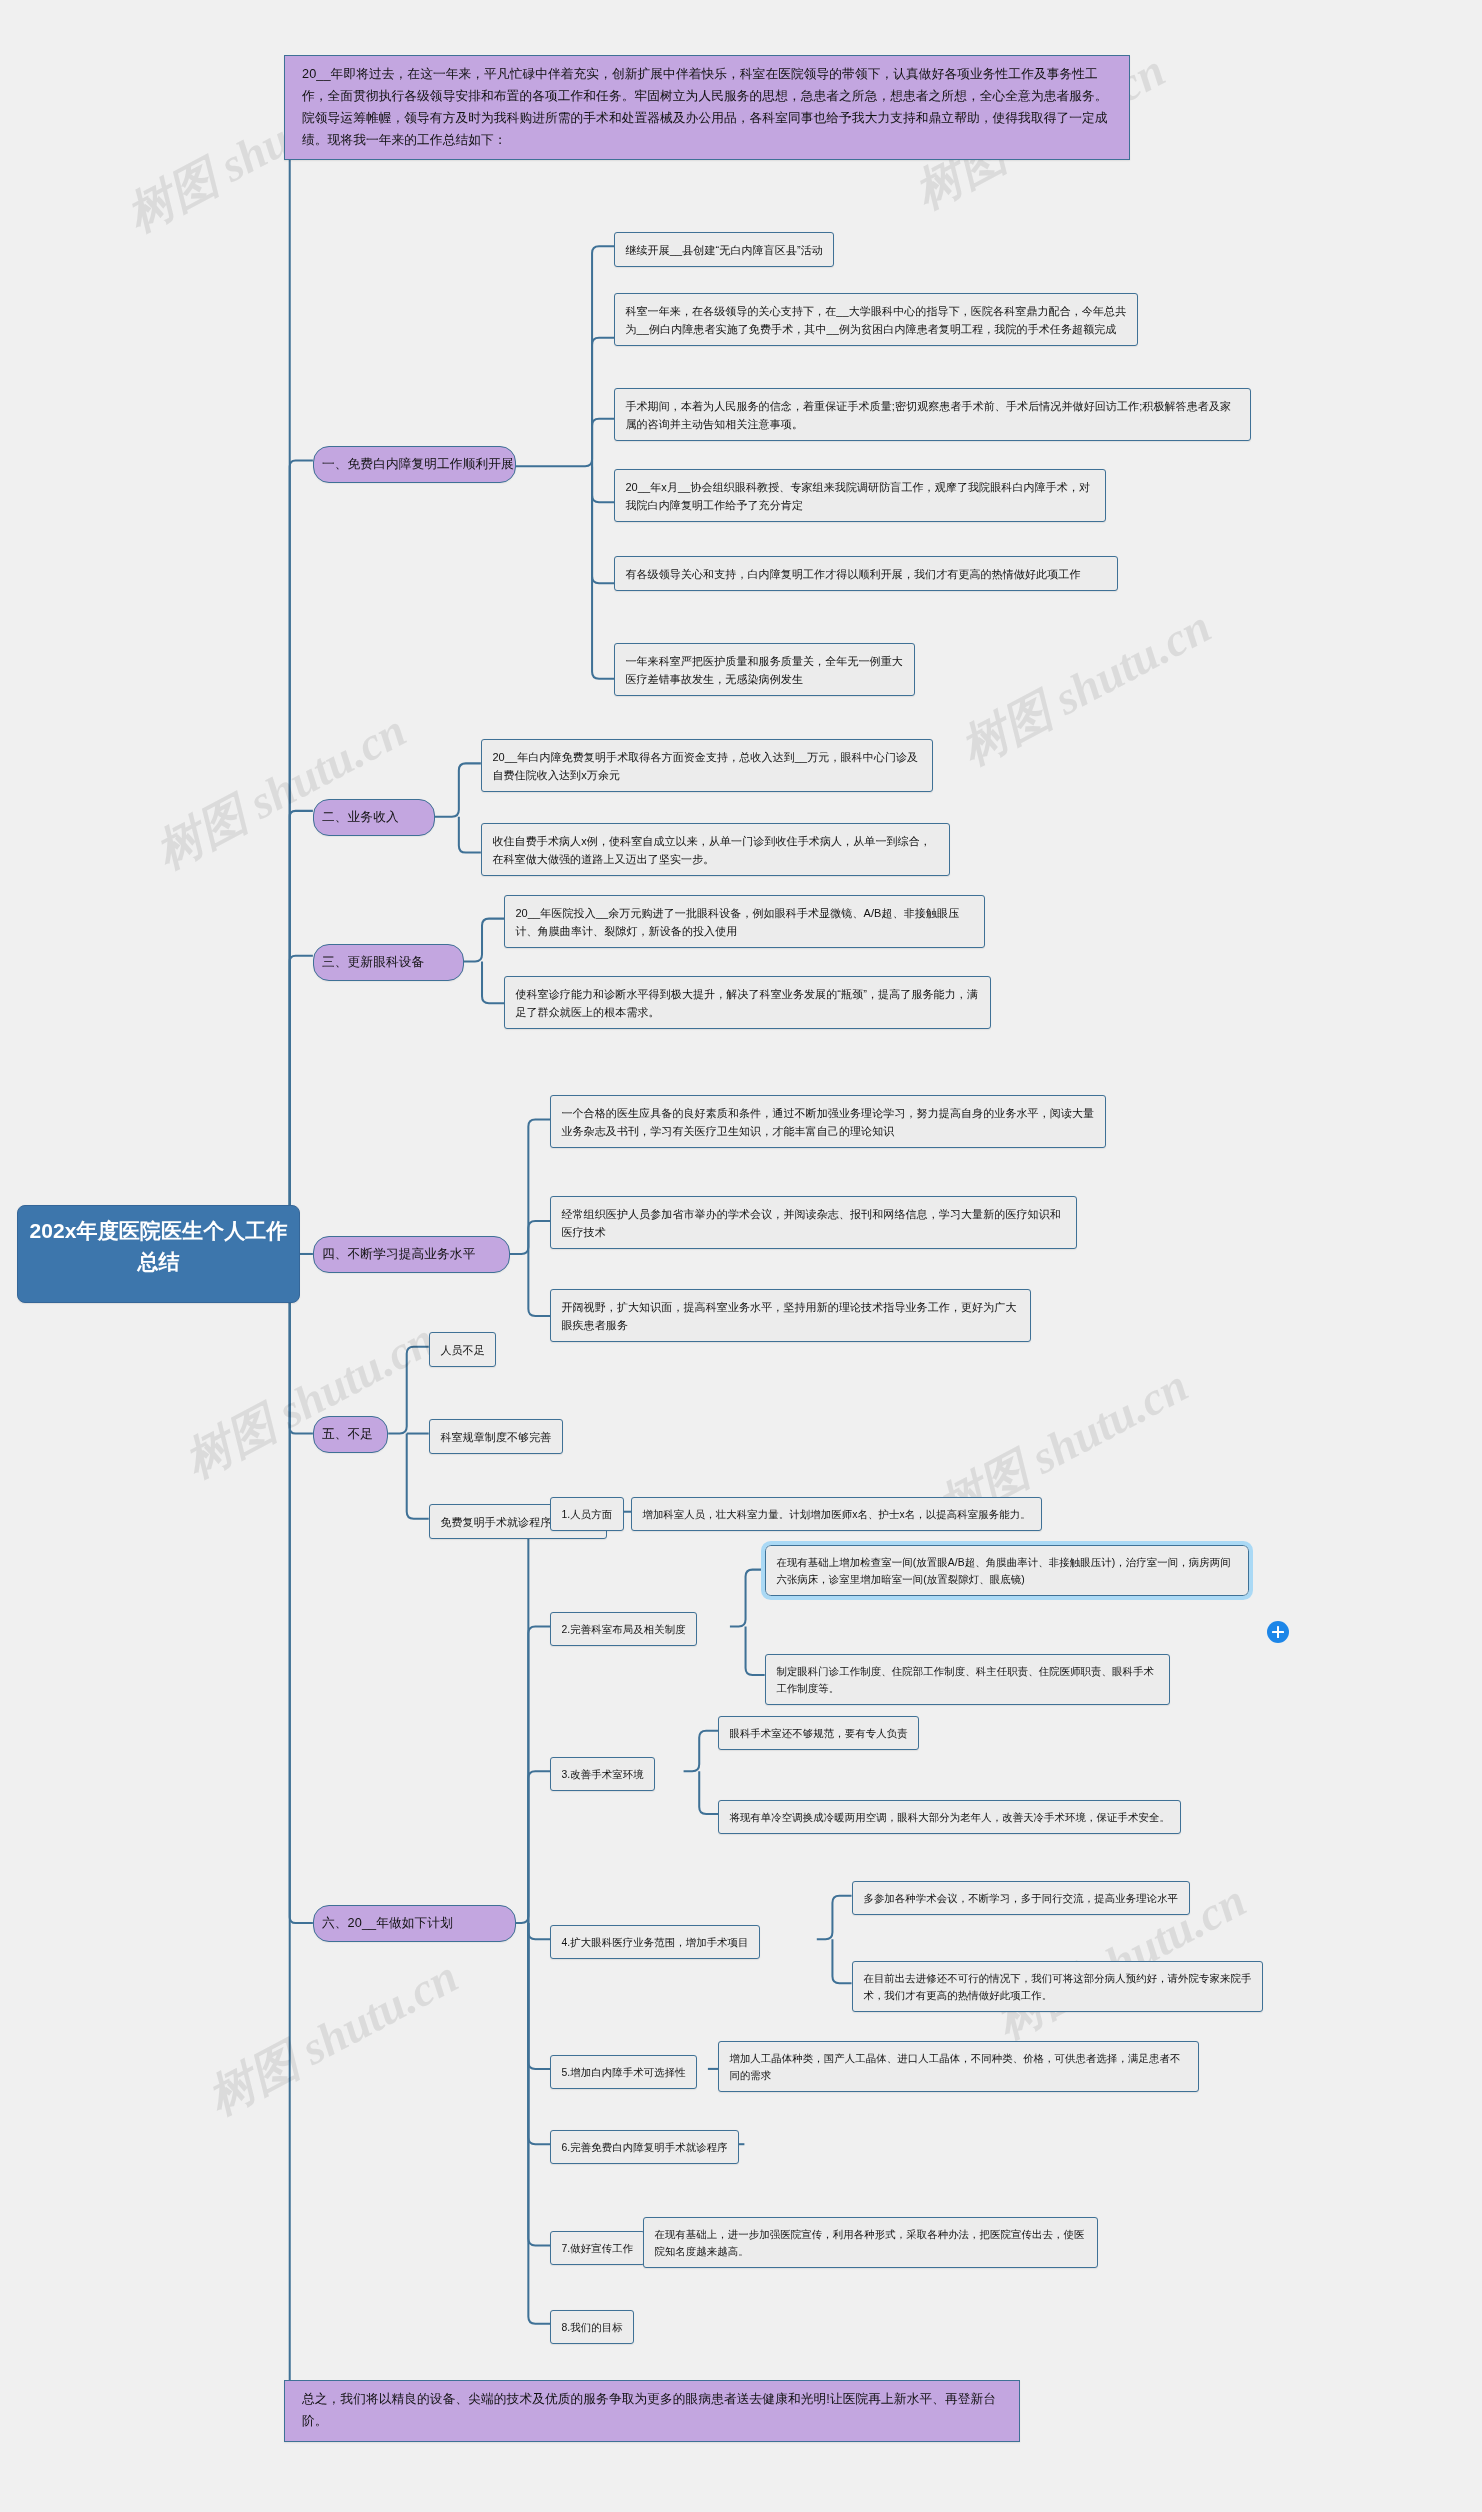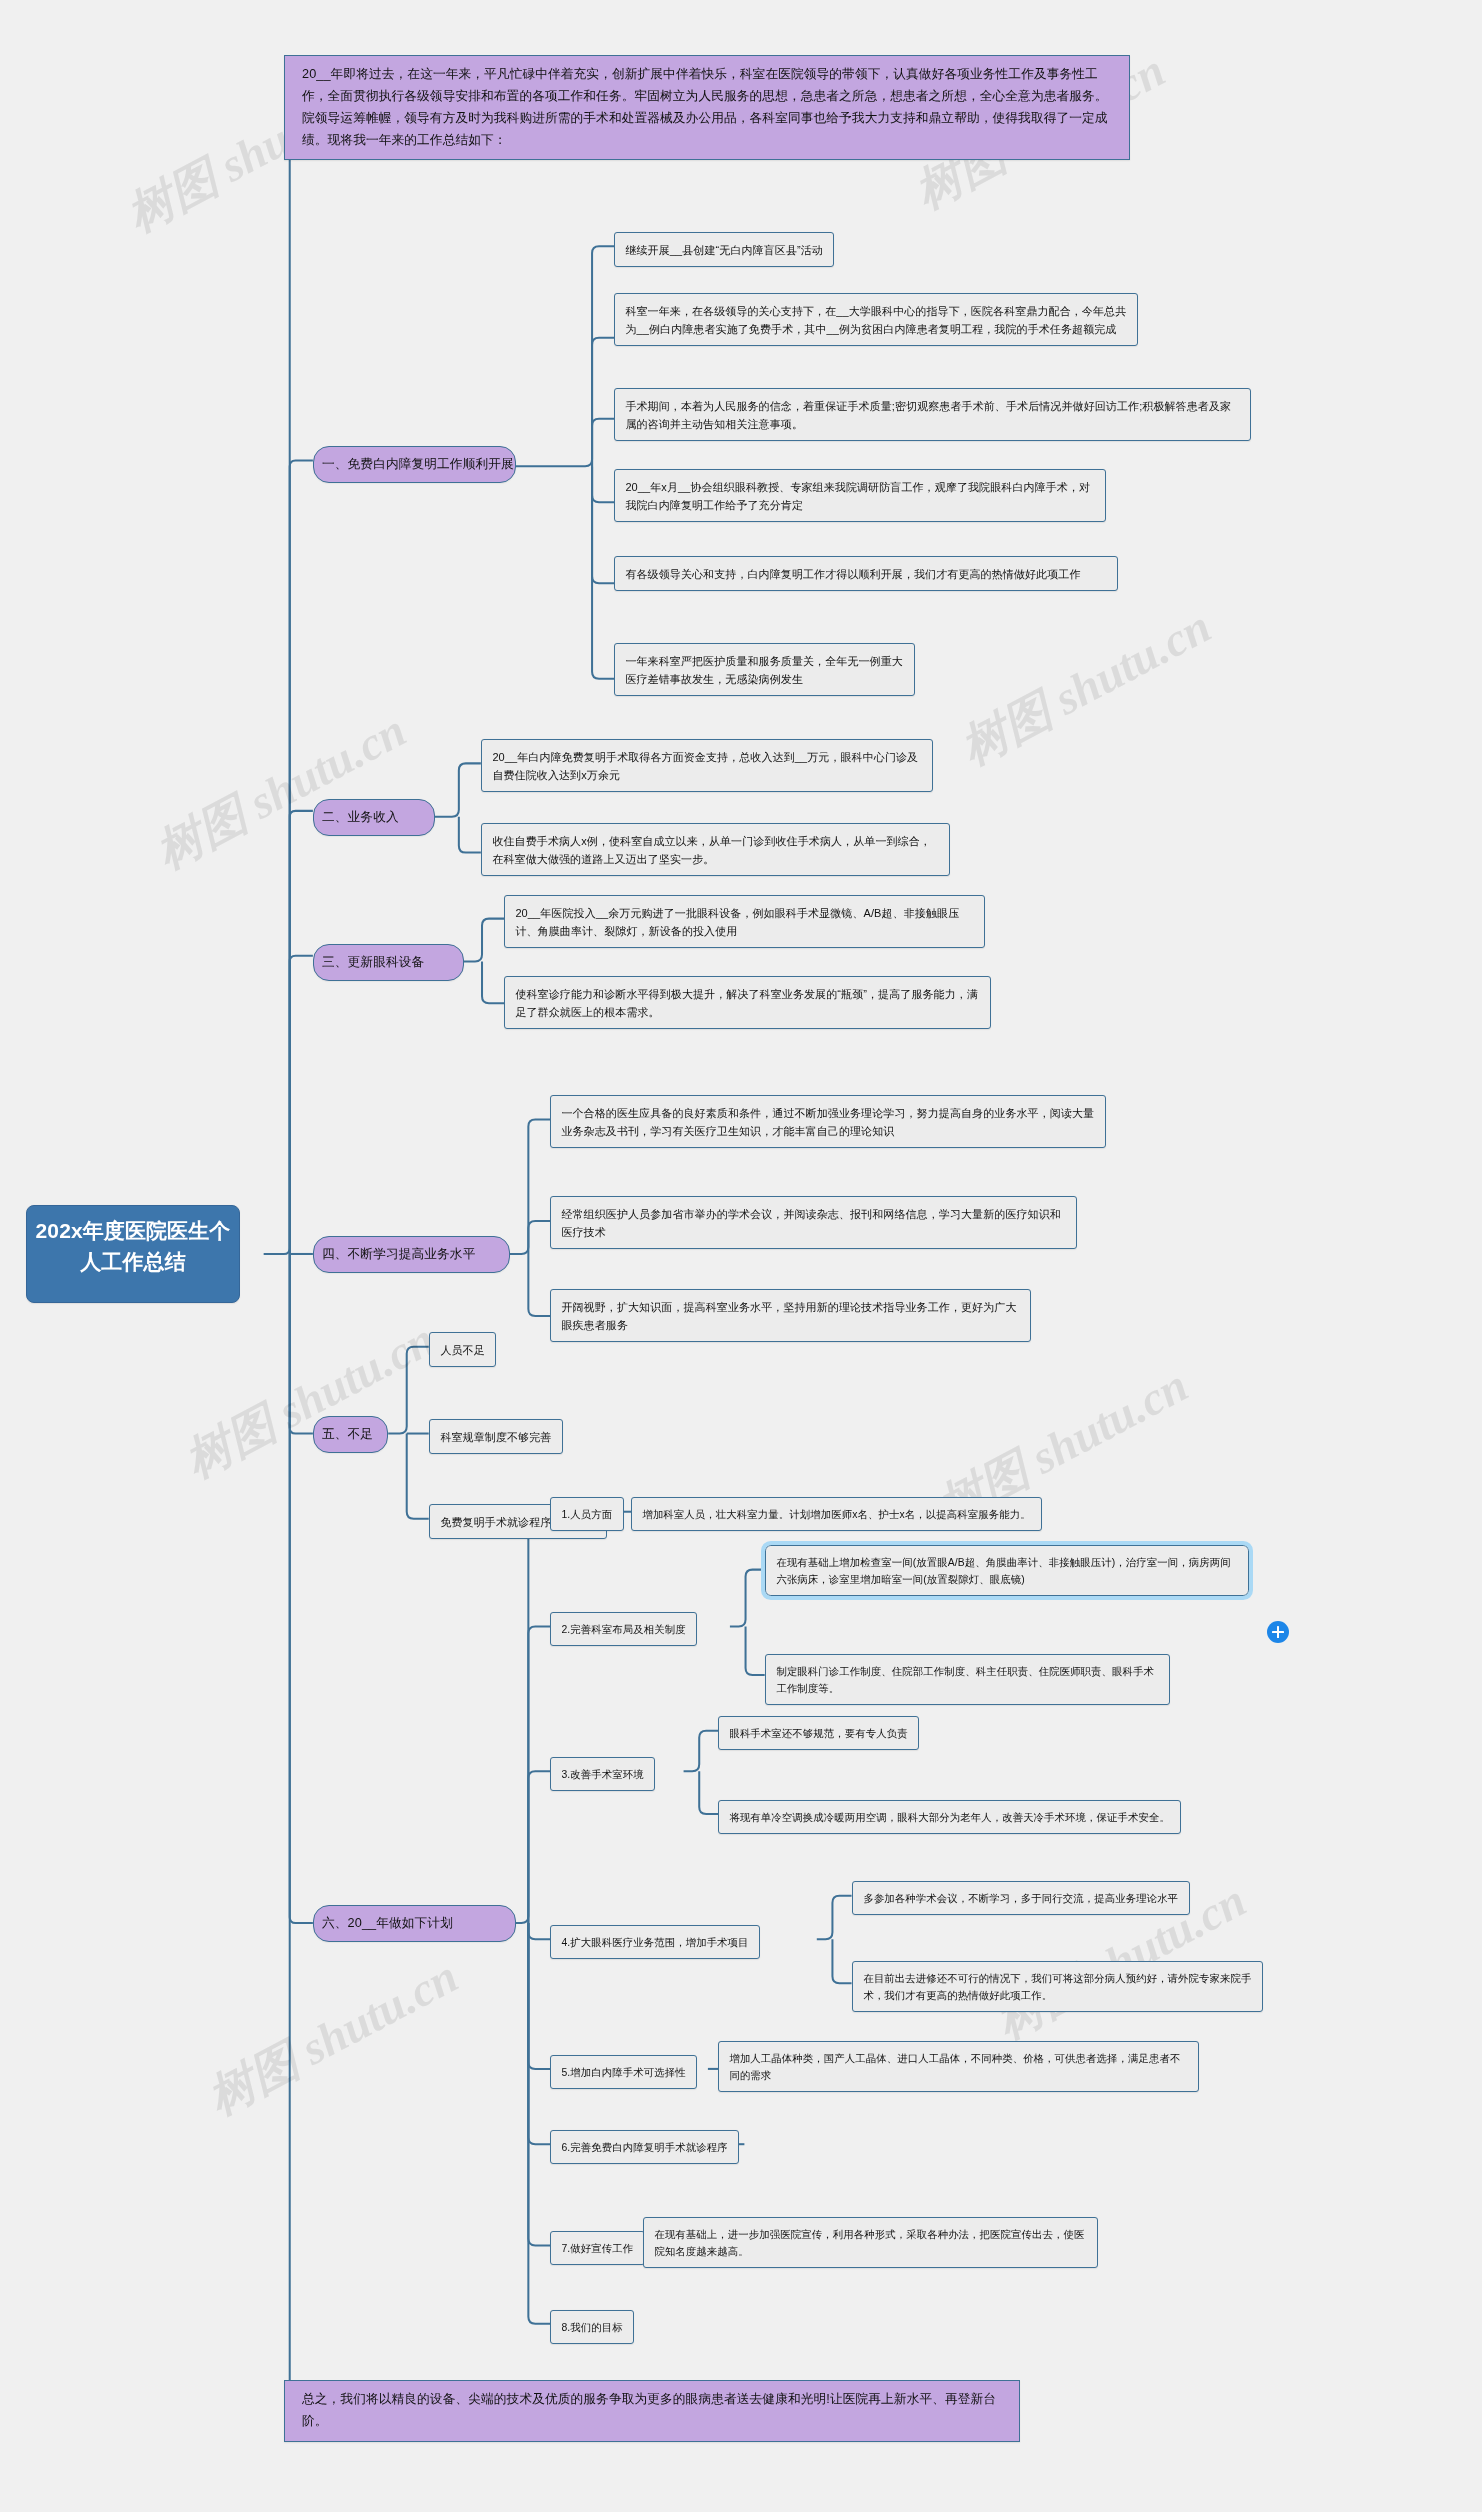--- a/index.html
+++ b/index.html
@@ -150,21 +150,21 @@
 
   <div class="watermark" style="left:116px; top:191px;  font-size:47px;">树图 shutu.cn</div>
   <div class="watermark" style="left:904px; top:168px; font-size:47px;">树图 shutu.cn</div>
   <div class="watermark" style="left:145px; top:828px; font-size:47px;">树图 shutu.cn</div>
   <div class="watermark" style="left:950px; top:724px;font-size:47px;">树图 shutu.cn</div>
   <div class="watermark" style="left:174px; top:1437px; font-size:47px;">树图 shutu.cn</div>
   <div class="watermark" style="left:927px; top:1483px;font-size:47px;">树图 shutu.cn</div>
   <div class="watermark" style="left:197px; top:2074px; font-size:47px;">树图 shutu.cn</div>
   <div class="watermark" style="left:985px; top:1998px;font-size:47px;">树图 shutu.cn</div>
 
-  <div class="node lvl1" style="left:26px; top:1205px; width:214px; height:98px;">
+  <div class="node lvl1" style="left:17px; top:1205px; width:283px; height:98px;">
     <span>202x年度医院医生个人工作总结</span>
   </div>
 
   <div class="node intro" style="left:284px; top:55px; width:846px;">
     <span> 20__年即将过去，在这一年来，平凡忙碌中伴着充实，创新扩展中伴着快乐，科室在医院领导的带领下，认真做好各项业务性工作及事务性工作，全面贯彻执行各级领导安排和布置的各项工作和任务。牢固树立为人民服务的思想，急患者之所急，想患者之所想，全心全意为患者服务。院领导运筹帷幄，领导有方及时为我科购进所需的手术和处置器械及办公用品，各科室同事也给予我大力支持和鼎立帮助，使得我取得了一定成绩。现将我一年来的工作总结如下：</span>
   </div>
 
   <div class="node lvl2" style="left:313px; top:446px; width:203px;">
     <span>一、免费白内障复明工作顺利开展</span>
   </div>

